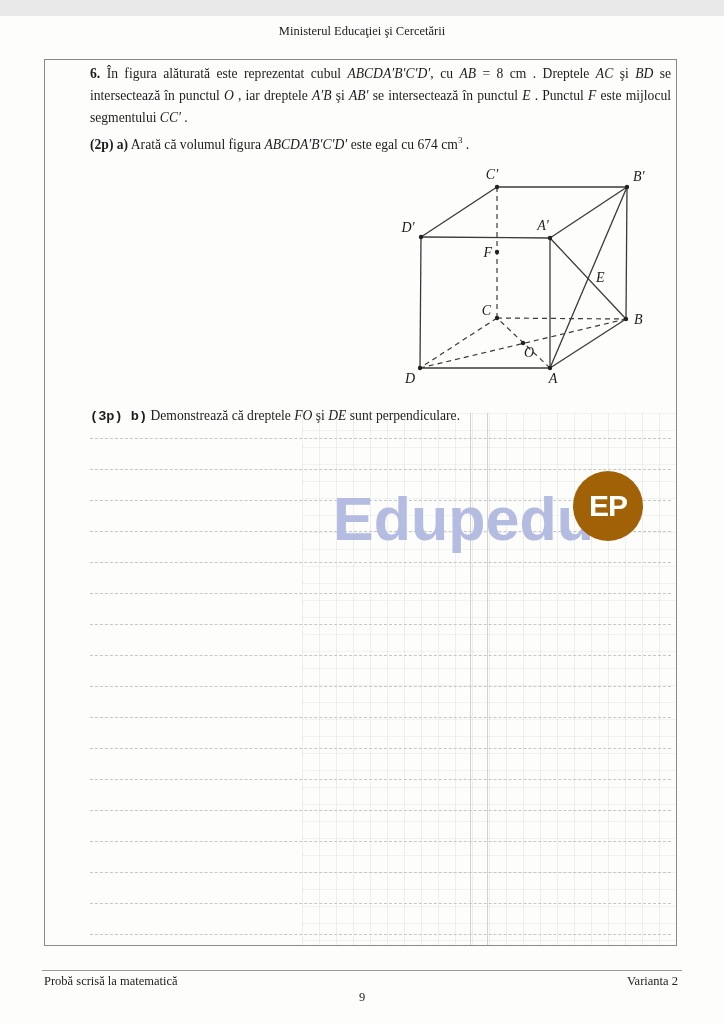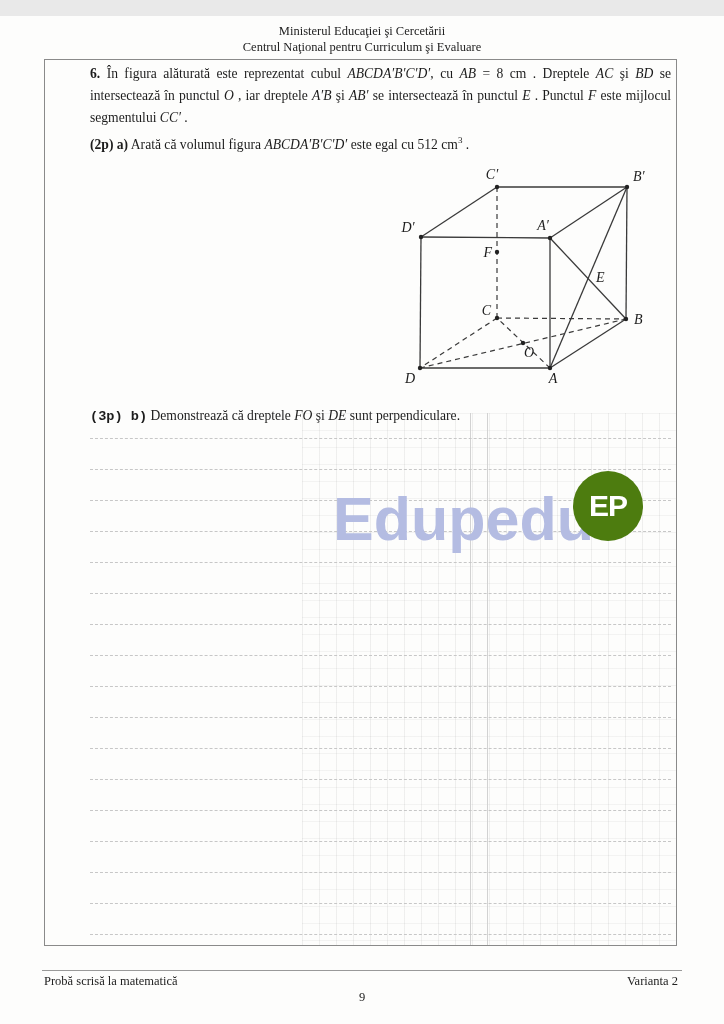--- a/index.html
+++ b/index.html
@@ -60,27 +60,26 @@
   .footer-page{position:absolute;left:0;top:974px;width:100%;text-align:center;
                font-size:12.5px;color:#222;}
 </style>
 </head>
 <body>
 
 <div class="page">
 
   <div class="hdr">
     <div>Ministerul Educaţiei şi Cercetării</div>
-    <div>Centrul Naţional pentru Curriculum şi Evaluare</div>
   </div>
 
   <div class="exam-box"></div>
 
   <p class="statement"><span style="font-weight: bold;">6.</span><span> În figura alăturată este reprezentat cubul </span><span style="font-style: italic;">ABCDA′B′C′D′</span><span>, cu </span><span style="font-style: italic;">AB</span><span> = 8 cm . Dreptele </span><span style="font-style: italic;">AC</span><span> şi </span><span style="font-style: italic;">BD</span><span> se intersectează în punctul </span><span style="font-style: italic;">O</span><span> , iar dreptele </span><span style="font-style: italic;">A′B</span><span> şi </span><span style="font-style: italic;">AB′</span><span> se intersectează în punctul </span><span style="font-style: italic;">E</span><span> . Punctul </span><span style="font-style: italic;">F</span><span> este mijlocul segmentului </span><span style="font-style: italic;">CC′</span><span> .</span></p>
-  <p class="subq-a"><span style="font-weight: bold;">(2p) a)</span><span> Arată că volumul figura </span><span style="font-style: italic;">ABCDA′B′C′D′</span><span> este egal cu 512 cm</span><sup>3</sup><span> .</span></p>
+  <p class="subq-a"><span style="font-weight: bold;">(2p) a)</span><span> Arată că volumul figura </span><span style="font-style: italic;">ABCDA′B′C′D′</span><span> este egal cu 674 cm</span><sup>3</sup><span> .</span></p>
 
   <svg class="diagram" viewBox="0 0 272 230" xmlns="http://www.w3.org/2000/svg">
 
     <g stroke="#3a3a3a" stroke-width="1.3" fill="none">
       <line x1="26" y1="73" x2="102" y2="23"></line>
       <line x1="102" y1="23" x2="232" y2="23"></line>
       <line x1="232" y1="23" x2="155" y2="74"></line>
       <line x1="155" y1="74" x2="26" y2="73"></line>
       <line x1="26" y1="73" x2="25" y2="204"></line>
       <line x1="155" y1="74" x2="155" y2="204"></line>
@@ -148,21 +147,21 @@
       <div class="answer-line" style="top: 341px;"></div>
       <div class="answer-line" style="top: 372px;"></div>
       <div class="answer-line" style="top: 403px;"></div>
       <div class="answer-line" style="top: 434px;"></div>
       <div class="answer-line" style="top: 465px;"></div>
       <div class="answer-line" style="top: 496px;"></div>
     </div>
 
   <div class="watermark">
     <span class="wm-text" style="color: rgb(180, 188, 226);">Edupedu</span>
-    <div class="wm-logo" style="background: #4d7c0f;">
+    <div class="wm-logo" style="background: #a16207;">
       <span>EP</span>
     </div>
   </div>
 
   <div class="footer-rule"></div>
   <div class="footer-row">
     <span class="footer-left">Probă scrisă la matematică</span>
     <span class="footer-right">Varianta 2</span>
   </div>
   <div class="footer-page">9</div>

